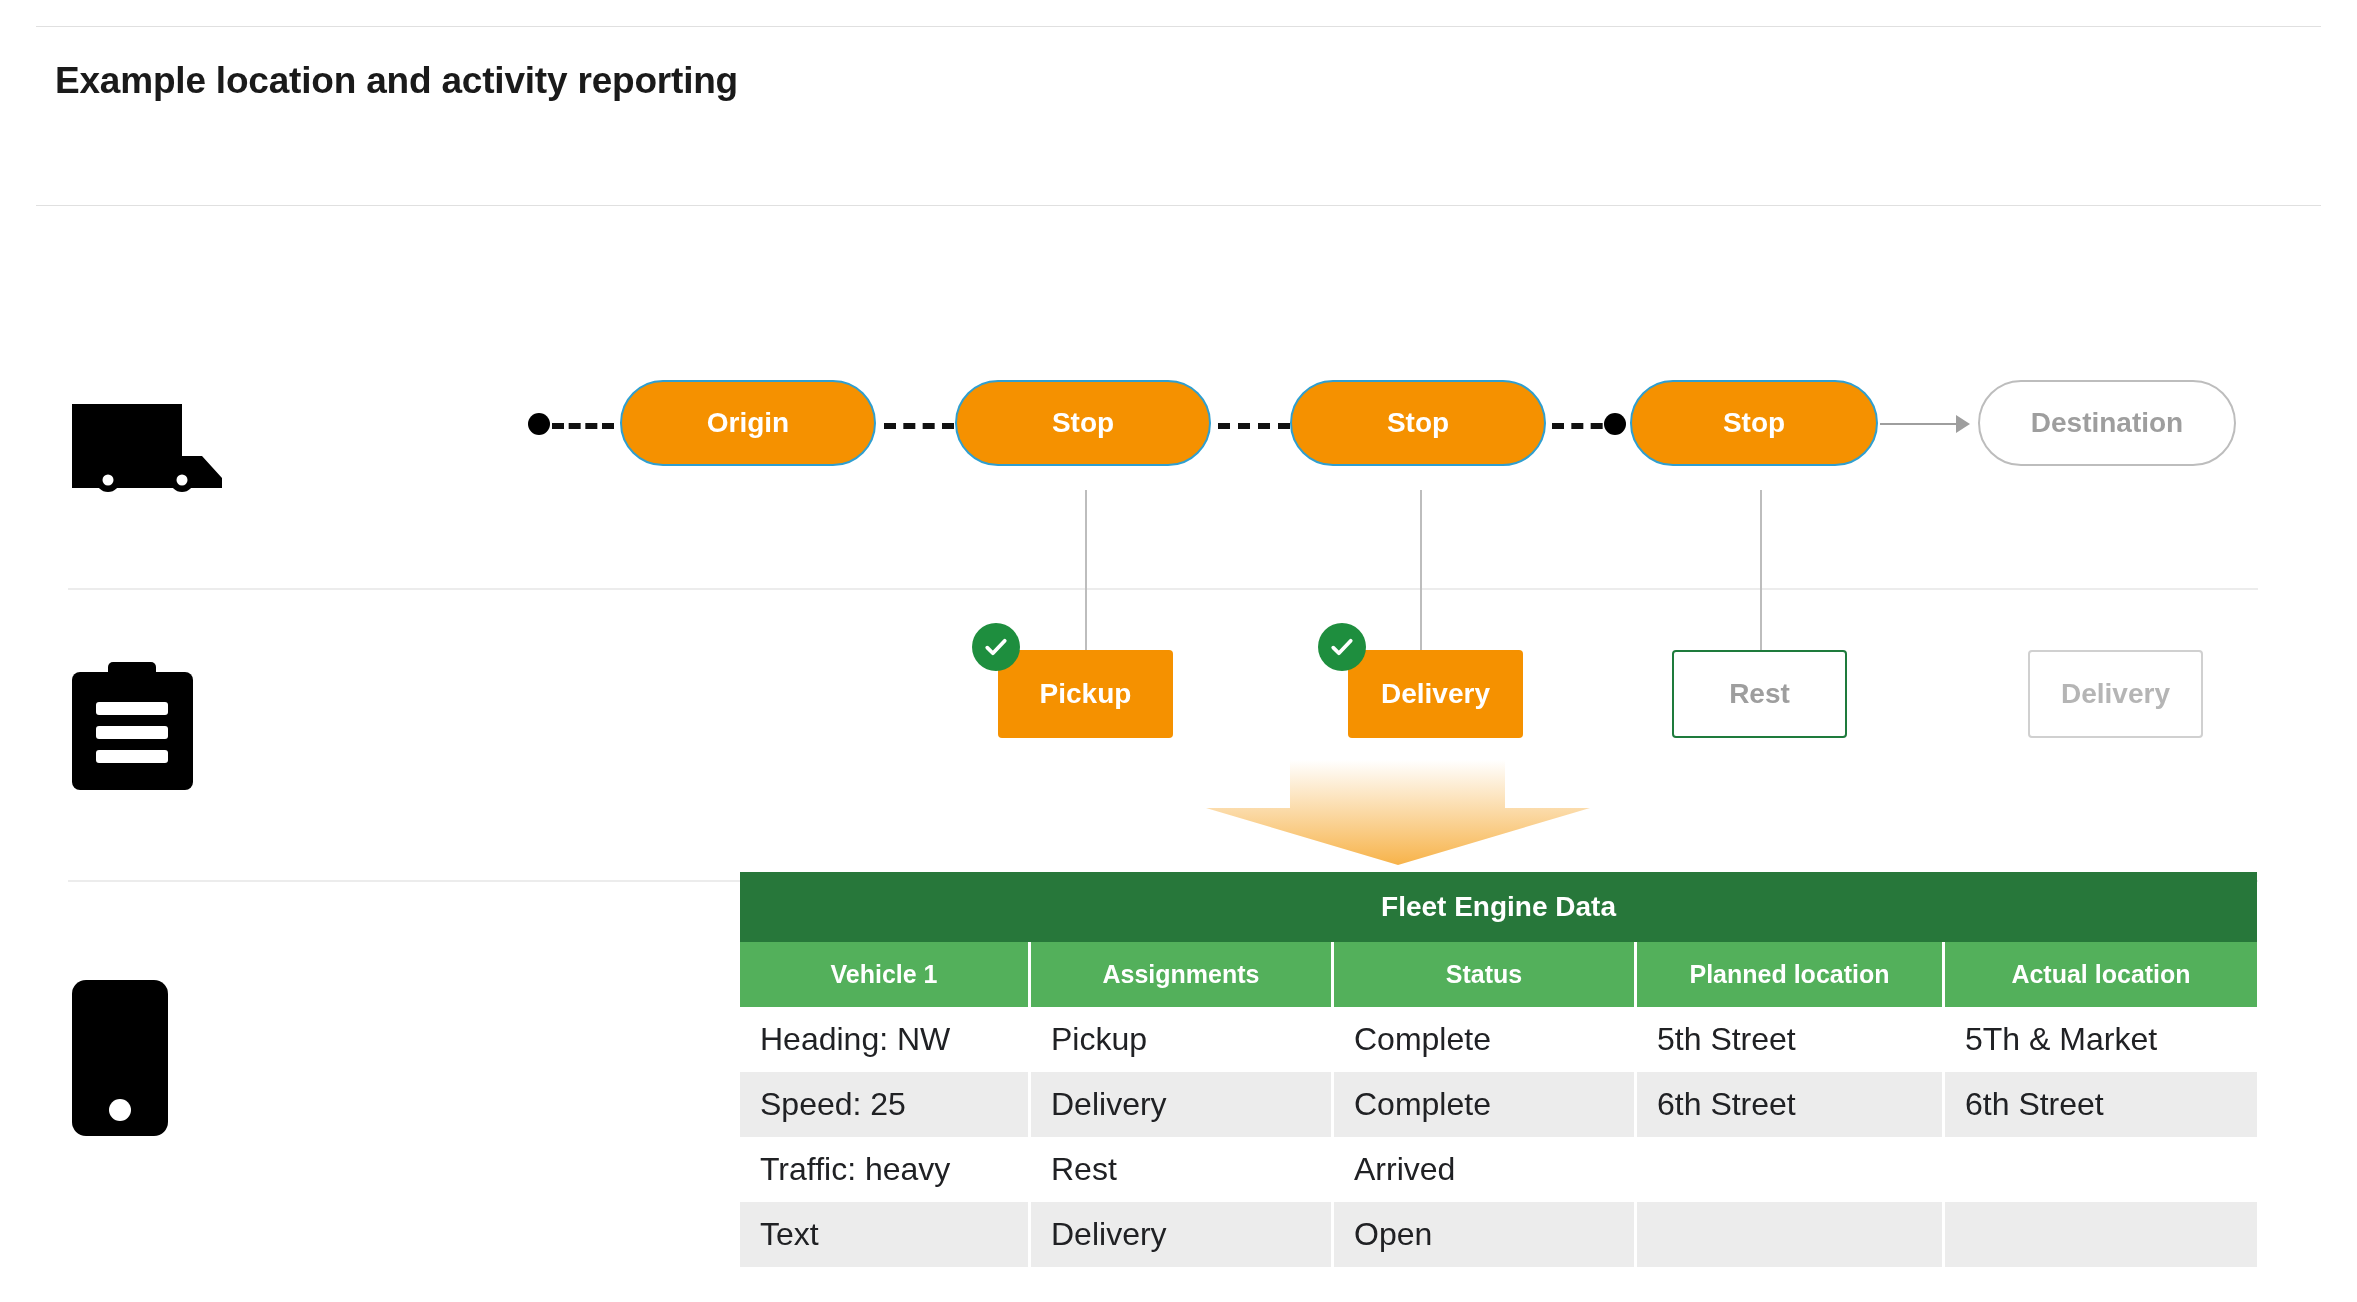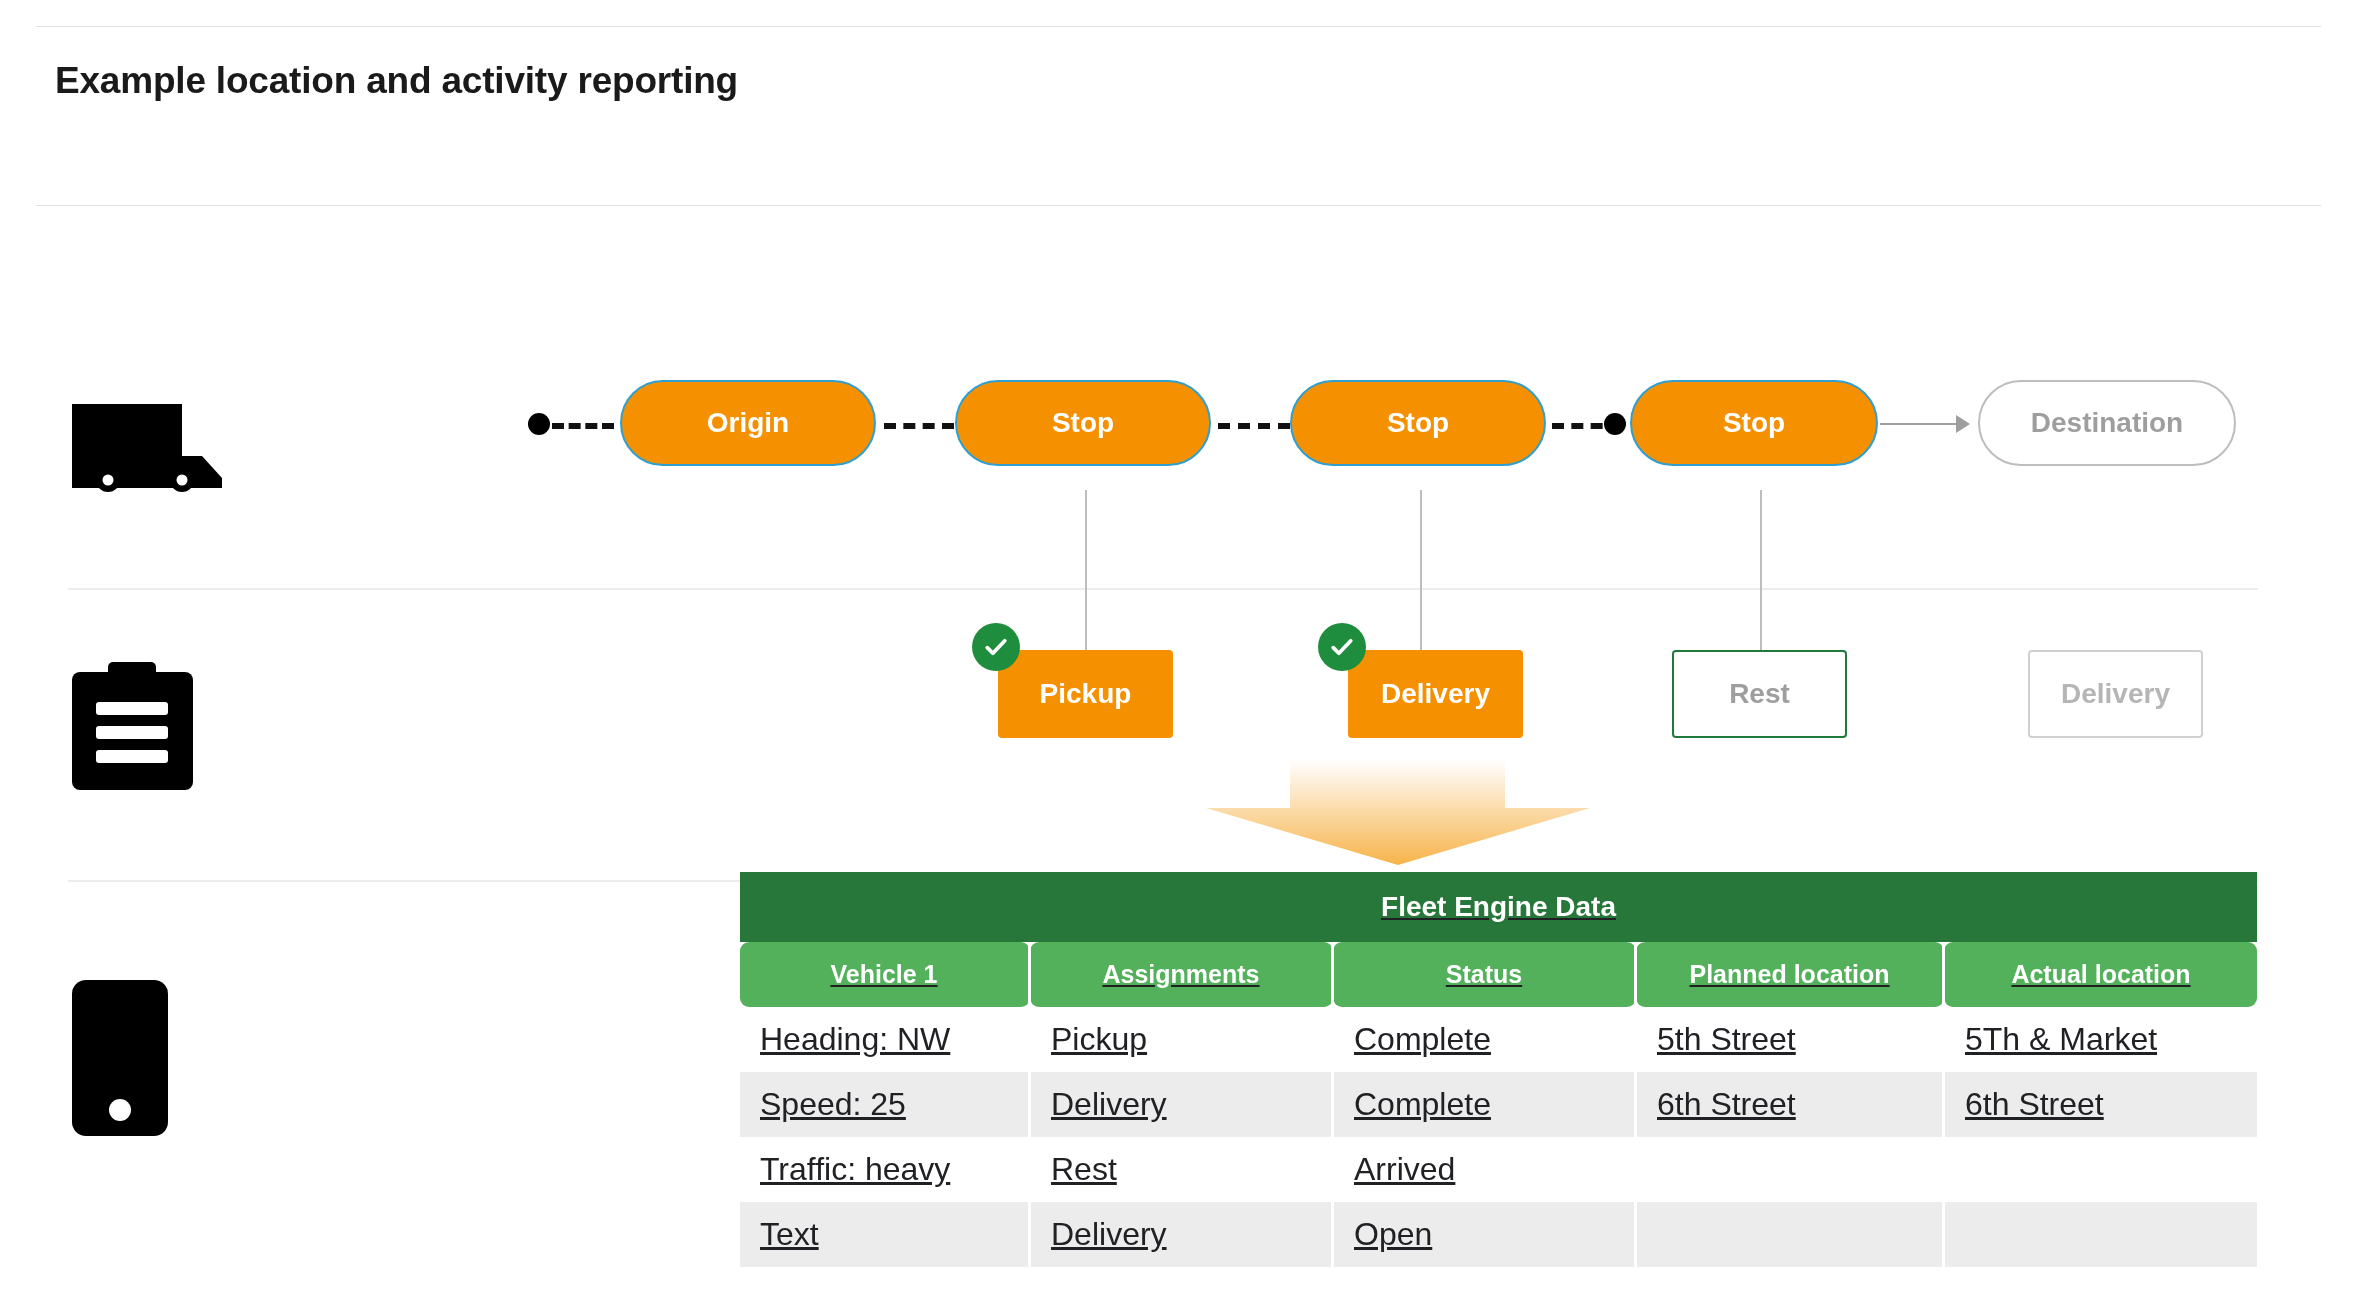--- a/index.html
+++ b/index.html
@@ -168,39 +168,37 @@
   .table-wrap {
     position: absolute;
     left: 740px;
     top: 872px;
     width: 1517px;
   }
   table {
     border-collapse: collapse;
     width: 100%;
     table-layout: fixed;
-    text-decoration: underline;
   }
   caption {
     background: #27773a;
     color: #ffffff;
     font-size: 28px;
     font-weight: 700;
     padding: 19px 0;
     caption-side: top;
   }
   thead th {
     background: #53b05b;
     color: #ffffff;
     font-size: 25px;
     font-weight: 700;
     padding: 18px 0;
     border-right: 3px solid #ffffff;
     text-align: center;
-    border-radius: 9px;
   }
   thead th:last-child { border-right: none; }
   tbody td {
     font-size: 32px;
     color: #202124;
     padding: 14px 0 14px 20px;
     border-right: 3px solid #ffffff;
     background: #ffffff;
     height: 36px;
   }

